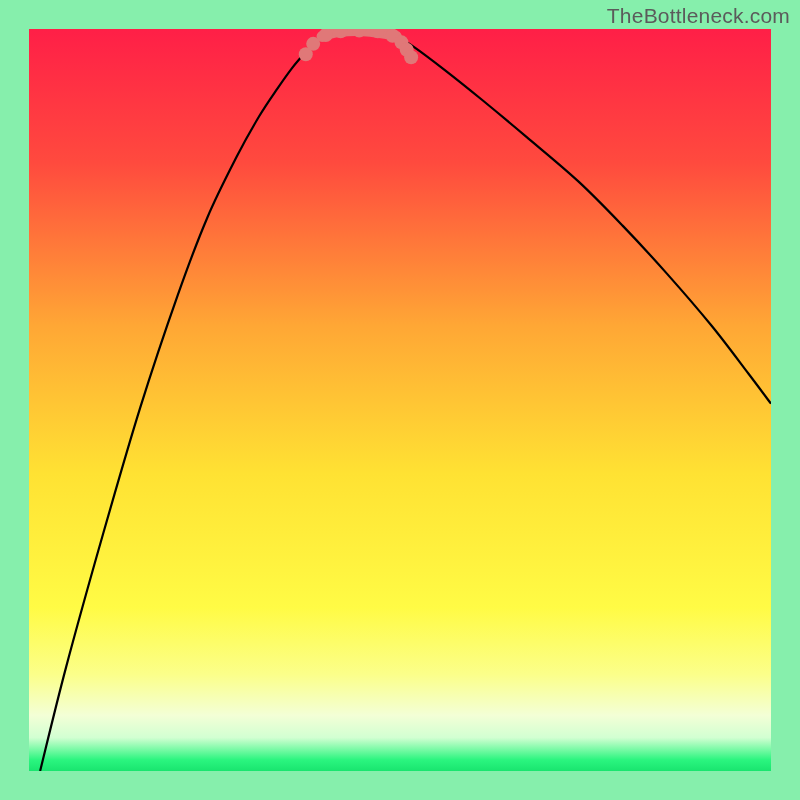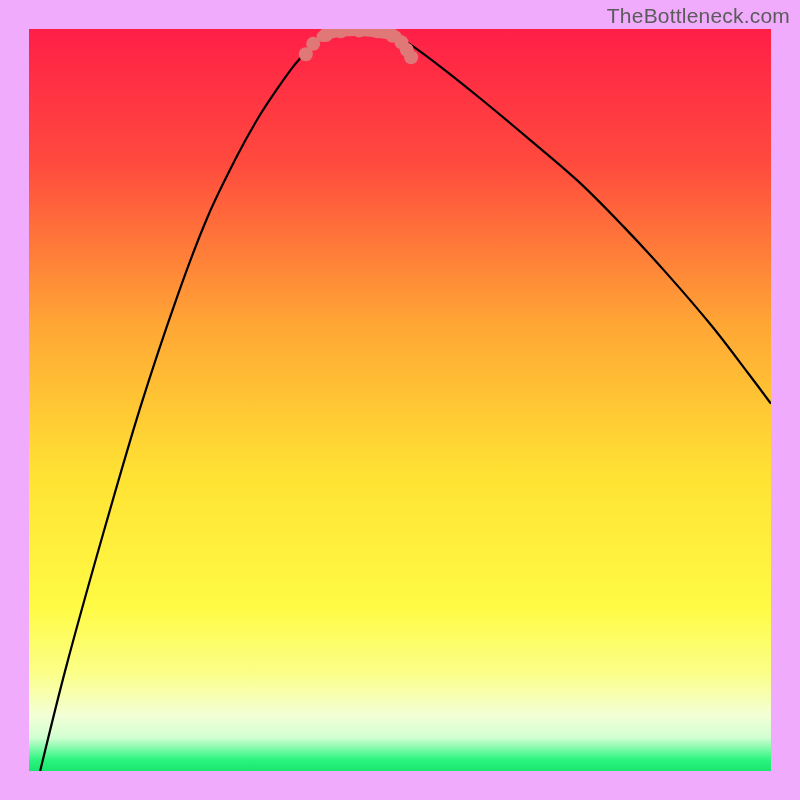--- a/index.html
+++ b/index.html
@@ -10,21 +10,21 @@
     background: #000;
     font-family: Arial, Helvetica, sans-serif;
     overflow: hidden;
   }
   .frame {
     position: absolute;
     left: 0;
     top: 0;
     width: 800px;
     height: 800px;
-    background: #f0abfc;
+    background: #86efac;
   }
   .plot {
     position: absolute;
     left: 29px;
     top: 29px;
     width: 742px;
     height: 742px;
     overflow: hidden;
   }
   .watermark {

